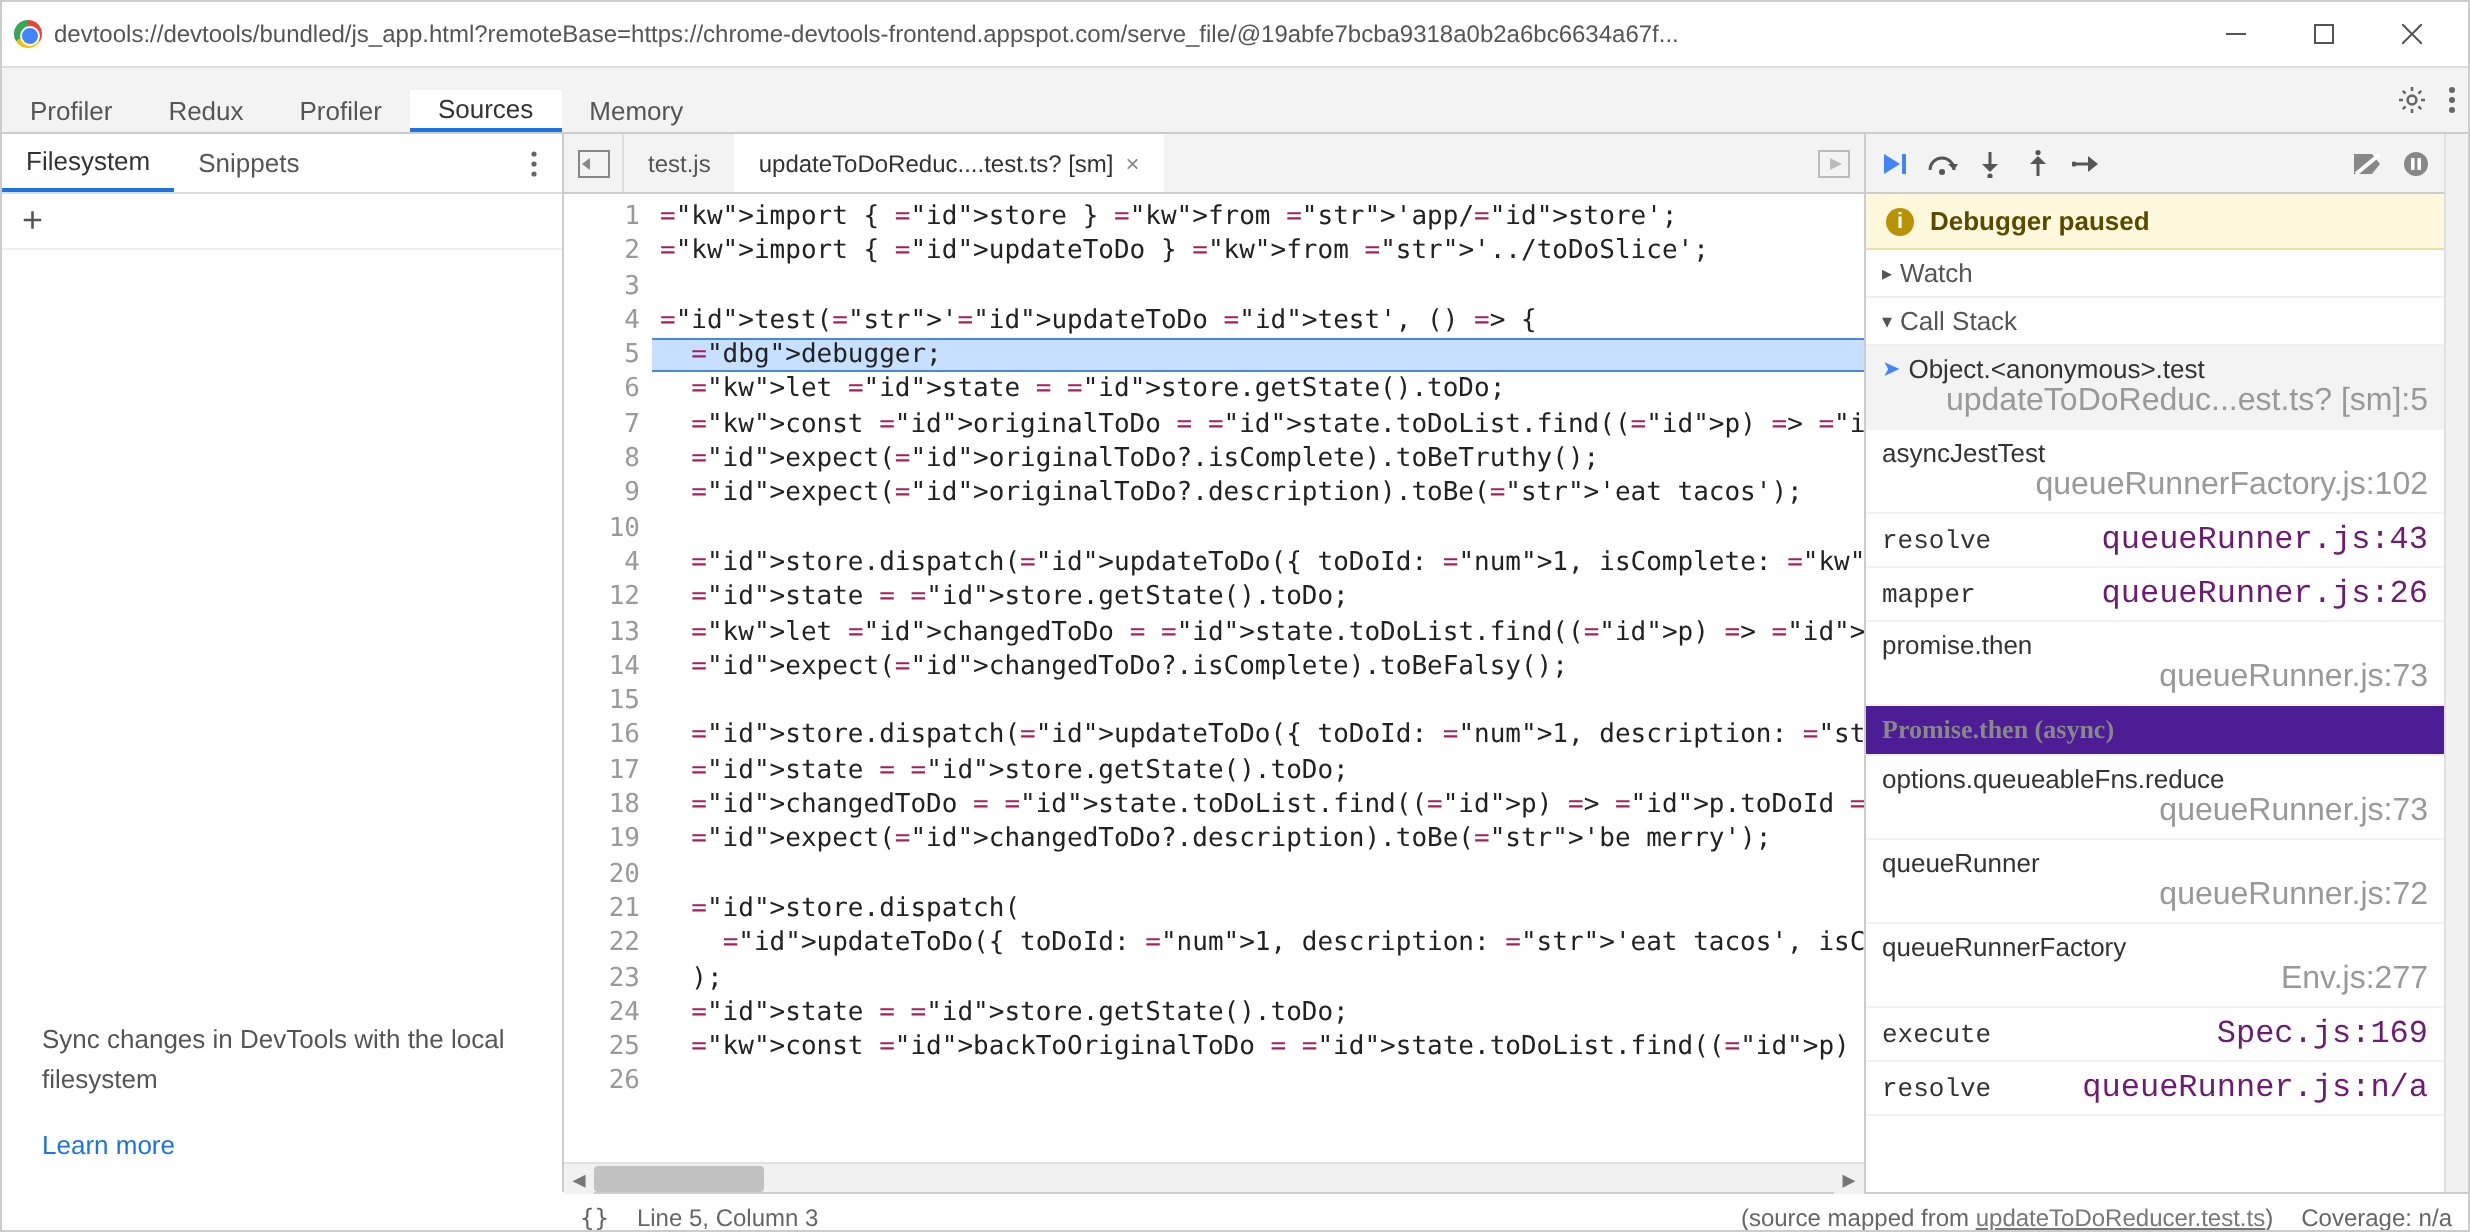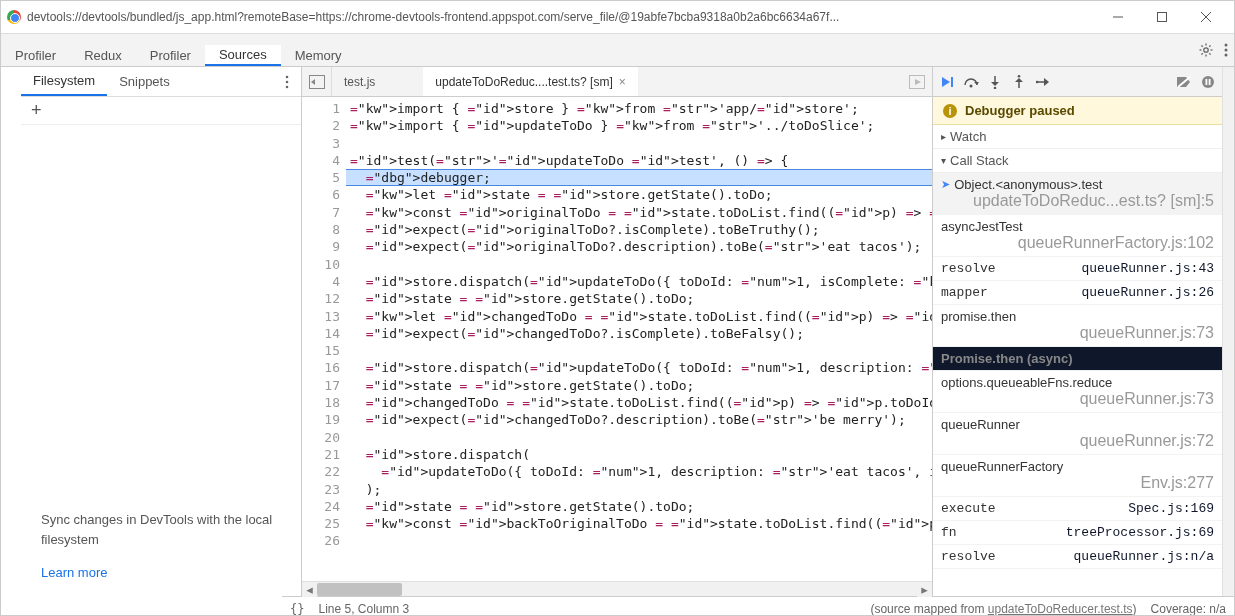--- a/index.html
+++ b/index.html
@@ -8,21 +8,21 @@
   .titlebar { height:30px; display:flex; align-items:center; padding:16px 6px; border-bottom:1px solid #ddd; background:#fff;}
   .chrome-logo { width:14px; height:14px; border-radius:50%; background:conic-gradient(#ea4335 0 120deg,#fbbc05 120deg 240deg,#34a853 240deg 360deg); position:relative; margin-right:6px;}
   .chrome-logo::after{content:"";position:absolute;left:3px;top:3px;width:8px;height:8px;border-radius:50%;background:#4285f4;border:1.5px solid #fff;}
   .titlebar .url { flex:1; color:#555; font-size:12px; white-space:nowrap; overflow:hidden; text-overflow:ellipsis;}
   .win-btn { width:44px; height:30px; display:flex; align-items:center; justify-content:center; color:#555;}
   .tabbar { height:33px; border-bottom:1px solid #ccc; display:flex; align-items:stretch; background:#f3f3f3;}
   .tab { padding:0 14px; display:flex; align-items:center; color:#555; cursor:pointer;}
   .tab.active { color:#333; border-bottom:2px solid #1a73e8; background:#fff;}
   .tabbar-spacer{flex:1;}
   .tabbar-right { display:flex; align-items:center; padding-right:6px; gap:10px; color:#666;}
-  .main { display:flex; height:calc(616px - 30px - 33px - 24px);padding-left:20px; }
+  .main { display:flex; height:calc(616px - 30px - 33px - 24px); }
   
   .left { width:281px; border-right:1px solid #ccc; display:flex; flex-direction:column;}
   .left-tabs { height:30px; border-bottom:1px solid #ddd; display:flex; align-items:stretch;}
   .left-tab { padding:0 12px; display:flex; align-items:center; color:#555; cursor:pointer;}
   .left-tab.active { color:#333; border-bottom:2px solid #1a73e8;}
   .left-tabs .more{margin-left:auto; width:28px; display:flex; align-items:center; justify-content:center; color:#666;}
   .add-line{height:28px;border-bottom:1px solid #eee;display:flex;align-items:center;padding-left:10px;color:#555;font-size:18px;}
   .left .blank{flex:1;}
   .sync-msg{padding:16px 20px; color:#555; line-height:1.5;}
   .learn{padding:0 20px 16px 20px;}
@@ -55,24 +55,24 @@
   .paused .info{width:14px;height:14px;border-radius:50%;background:#b89305;color:#fff;display:flex;align-items:center;justify-content:center;font-weight:bold;font-size:11px;}
   .paused b{font-weight:bold;color:#5a4a00;}
   .panel-h{padding:4px 8px;border-bottom:1px solid #eee;color:#555;display:flex;align-items:center;gap:4px;}
   .panel-h .tri{font-size:10px;}
   .stack{flex:1;overflow:auto;}
   .frame{padding:4px 8px;border-bottom:1px solid #f3f3f3;}
   .frame.cur{background:#f3f3f3;}
   .frame .fn{color:#333;}
   .frame-row{display:flex;align-items:center;gap:4px;}
   .frame-row .arrow-cur{color:#4285f4;font-size:11px;}
-  .frame .src-inline{color:#0f172a;font-size:13px;text-align:center;}
+  .frame .src-inline{color:#701a75;font-size:16px;text-align:center;}
   .frame.double .row2{text-align:right;color:#999;font-size:16px;}
   .frame.single{display:flex;justify-content:space-between;align-items:center;font-family:Liberation Mono, monospace;}
-  .async-div{padding:4px 8px;background:#0f172a;color:#888;border-bottom:1px solid #f0f0f0;font-weight:bold;}
+  .async-div{padding:4px 8px;background:#4c1d95;color:#888;border-bottom:1px solid #f0f0f0;font-weight:bold;font-family:Liberation Serif, serif;}
   .vscroll{width:12px;background:#f1f1f1;border-left:1px solid #e0e0e0;}
   
   .status{height:24px;border-top:1px solid #ccc;display:flex;align-items:center;padding:0 8px;font-size:12px;color:#666;gap:14px;}
   .status .sm a{color:#777;text-decoration:underline;}
   svg{display:block;}
 </style>
 </head>
 <body>
 
 <div class="titlebar">
@@ -154,21 +154,21 @@
   </div>
 
   <div class="center">
     <div class="file-tabs">
       <div class="pager-ico">
         <svg width="16" height="14">
             <rect x="0.5" y="0.5" width="15" height="13" fill="none" stroke="#888"></rect>
             <polygon points="6,4 6,10 2,7" fill="#888"></polygon>
           </svg>
       </div>
-      <div id="file-tabs-slot" style="display:flex;gap:36px;">
+      <div id="file-tabs-slot" style="display:flex;">
           <div class="ftab">
             <span>test.js</span>
           </div>
           <div class="ftab active">
             <span>updateToDoReduc....test.ts? [sm]</span>
             <span class="x">×</span>
           </div>
         </div>
       <div class="ftab-spacer"></div>
       <div class="play-ico">
@@ -326,24 +326,20 @@
             <div class="frame-row">
               <span class="fn">queueRunnerFactory</span>
             </div>
             <div class="row2">Env.js:277</div>
           </div>
           <div class="frame single">
             <span class="fn">execute</span>
             <span class="src-inline">Spec.js:169</span>
           </div>
           <div class="frame single">
-            <span class="fn">fn</span>
-            <span class="src-inline">treeProcessor.js:69</span>
-          </div>
-          <div class="frame single">
             <span class="fn">resolve</span>
             <span class="src-inline">queueRunner.js:n/a</span>
           </div>
         </div>
   </div>
   <div class="vscroll"></div>
   </div>
 </div>
 
 <div class="status" style="margin-left:281px;">

